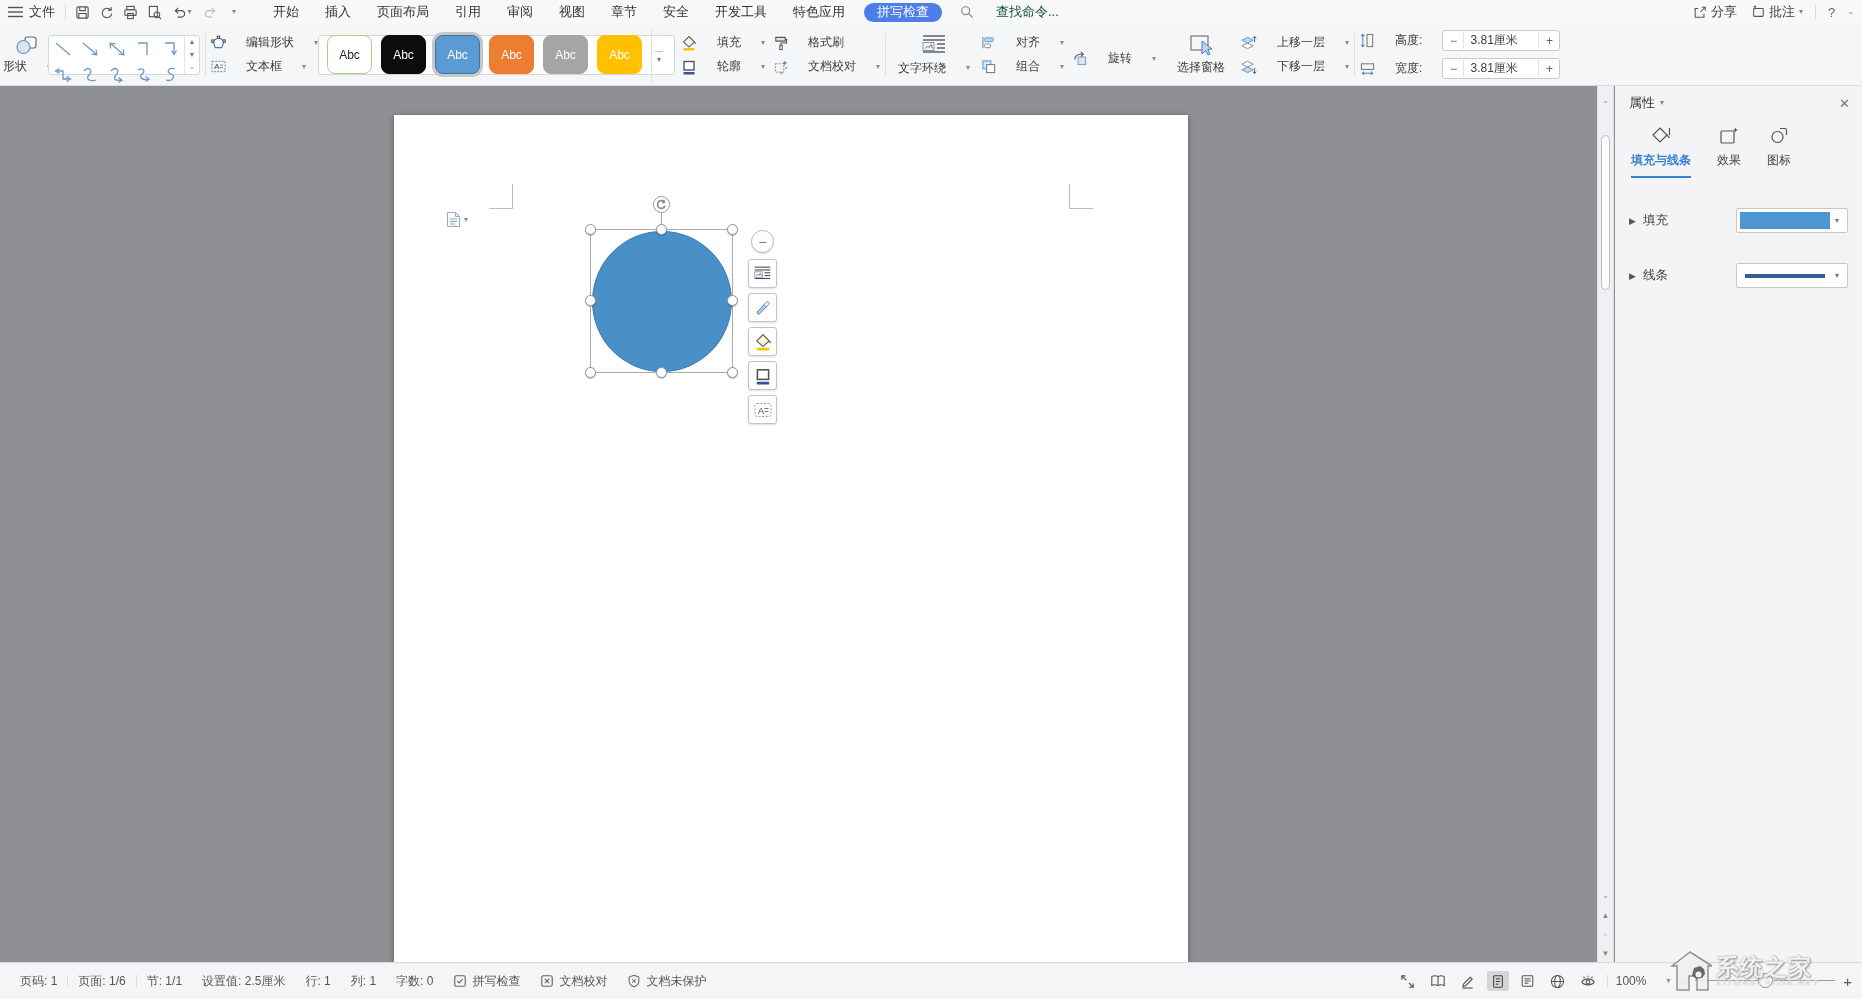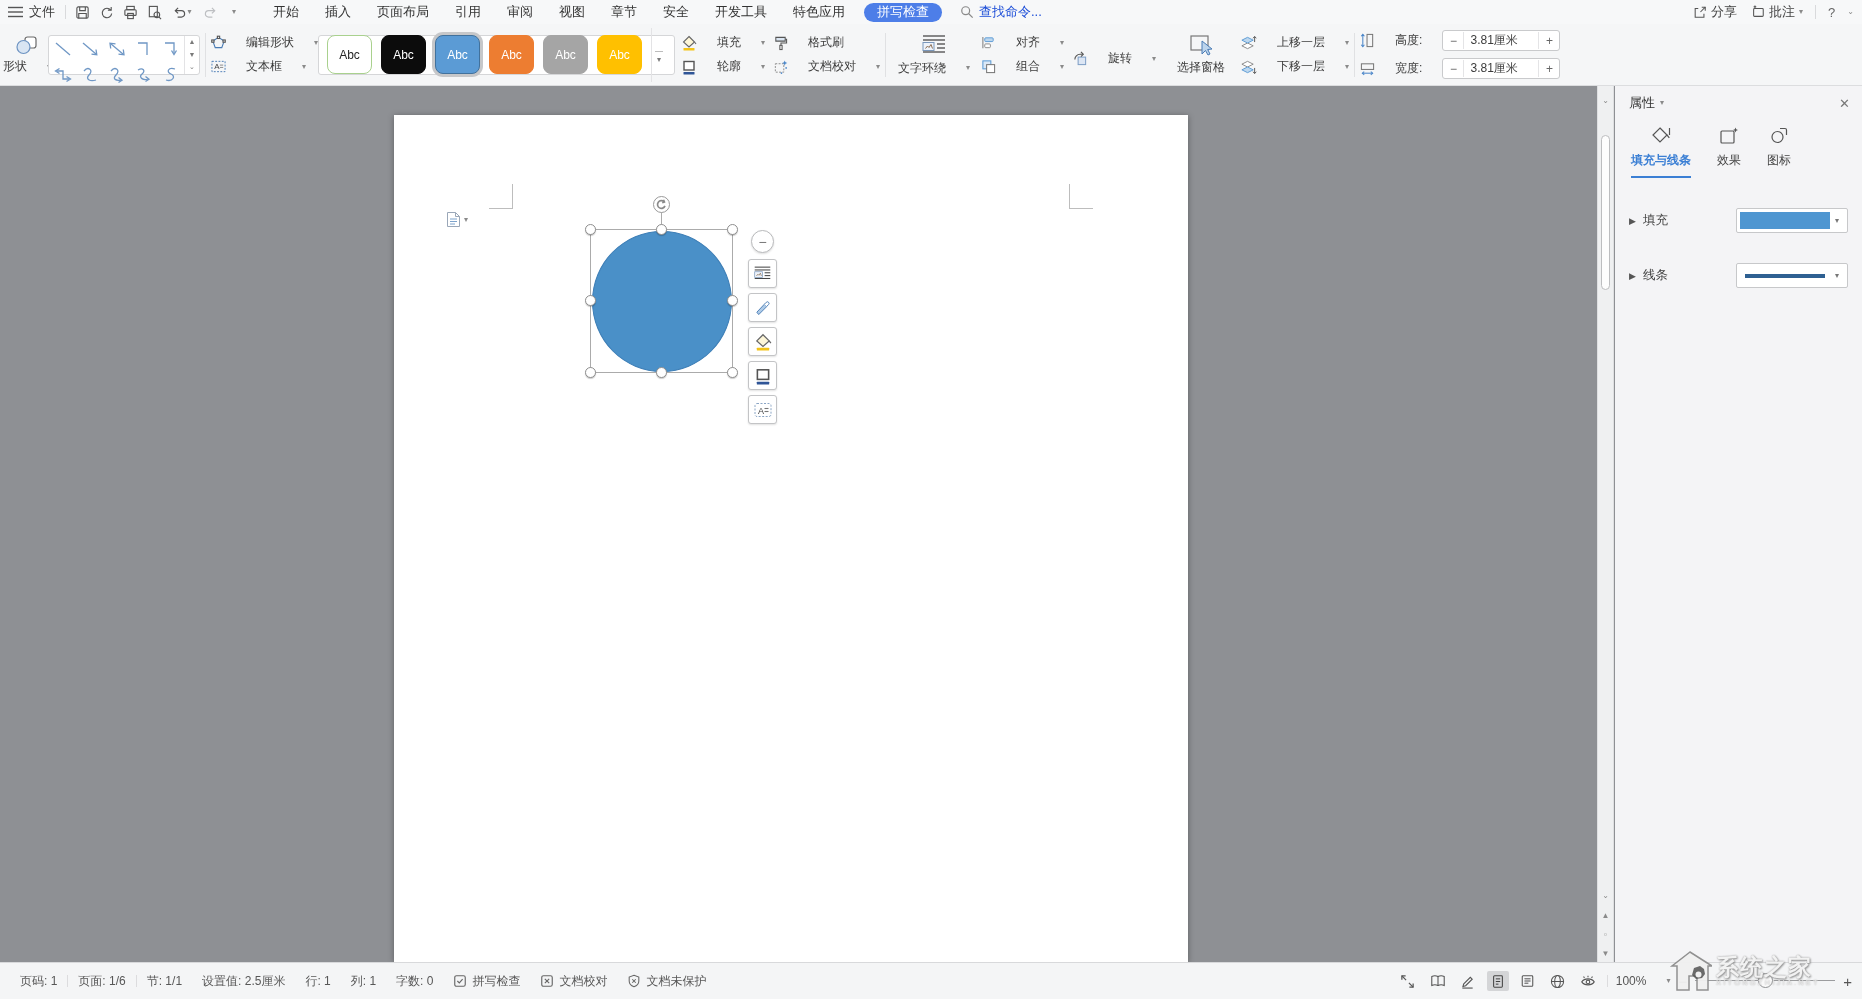--- a/index.html
+++ b/index.html
@@ -12,21 +12,21 @@
   
   .menubar { position:absolute; top:0; left:0; right:0; height:24px; background:#f7f8f9;
              display:flex; align-items:center; font-size:13px; padding:0 8px; z-index:30; }
   .mb-item { display:flex; align-items:center; gap:4px; padding:0 6px; height:24px; cursor:default; }
   .vdiv { width:1px; height:14px; background:#d9dadc; margin:0 4px; flex:none; }
   .qa-btn { width:24px; height:20px; display:flex; align-items:center; justify-content:center; border-radius:2px; }
   .tabs { display:flex; align-items:center; margin-left:14px; }
   .tab { padding:8px 13px; height:24px; display:flex; align-items:center; font-size:13px; color:#333; }
   .tool-pill { height:19px; padding:0 13px; border-radius:10px; color:#fff; font-size:13px;
                display:flex; align-items:center; margin:0 6px; }
-  .search { display:flex; align-items:center; gap:5px; margin-left:12px; color:#1d4ed8; font-size:13px; }
+  .search { display:flex; align-items:center; gap:22px; margin-left:12px; color:#14532d; font-size:13px; }
   .mb-right { margin-left:auto; display:flex; align-items:center; gap:2px; color:#444; }
   .caret { font-size:8px; color:#8a8a8a; line-height:1; }
 
   
   .ribbon { position:absolute; top:24px; left:0; right:0; height:62px; background:#f5f6f7;
             border-bottom:1px solid #dcdddf; display:flex; align-items:center; padding:0 6px; z-index:25; }
   .rb-vdiv { width:1px; height:44px; background:#e0e1e3; margin:0 5px; flex:none; }
   .shapes-btn { width:42px; display:flex; flex-direction:column; align-items:center; gap:2px; }
   .rb-label { font-size:12px; color:#3c3c3c; white-space:nowrap; }
   .gallery { background:#fff; border:1px solid #d5d6d8; border-radius:3px; height:40px; display:flex; }

